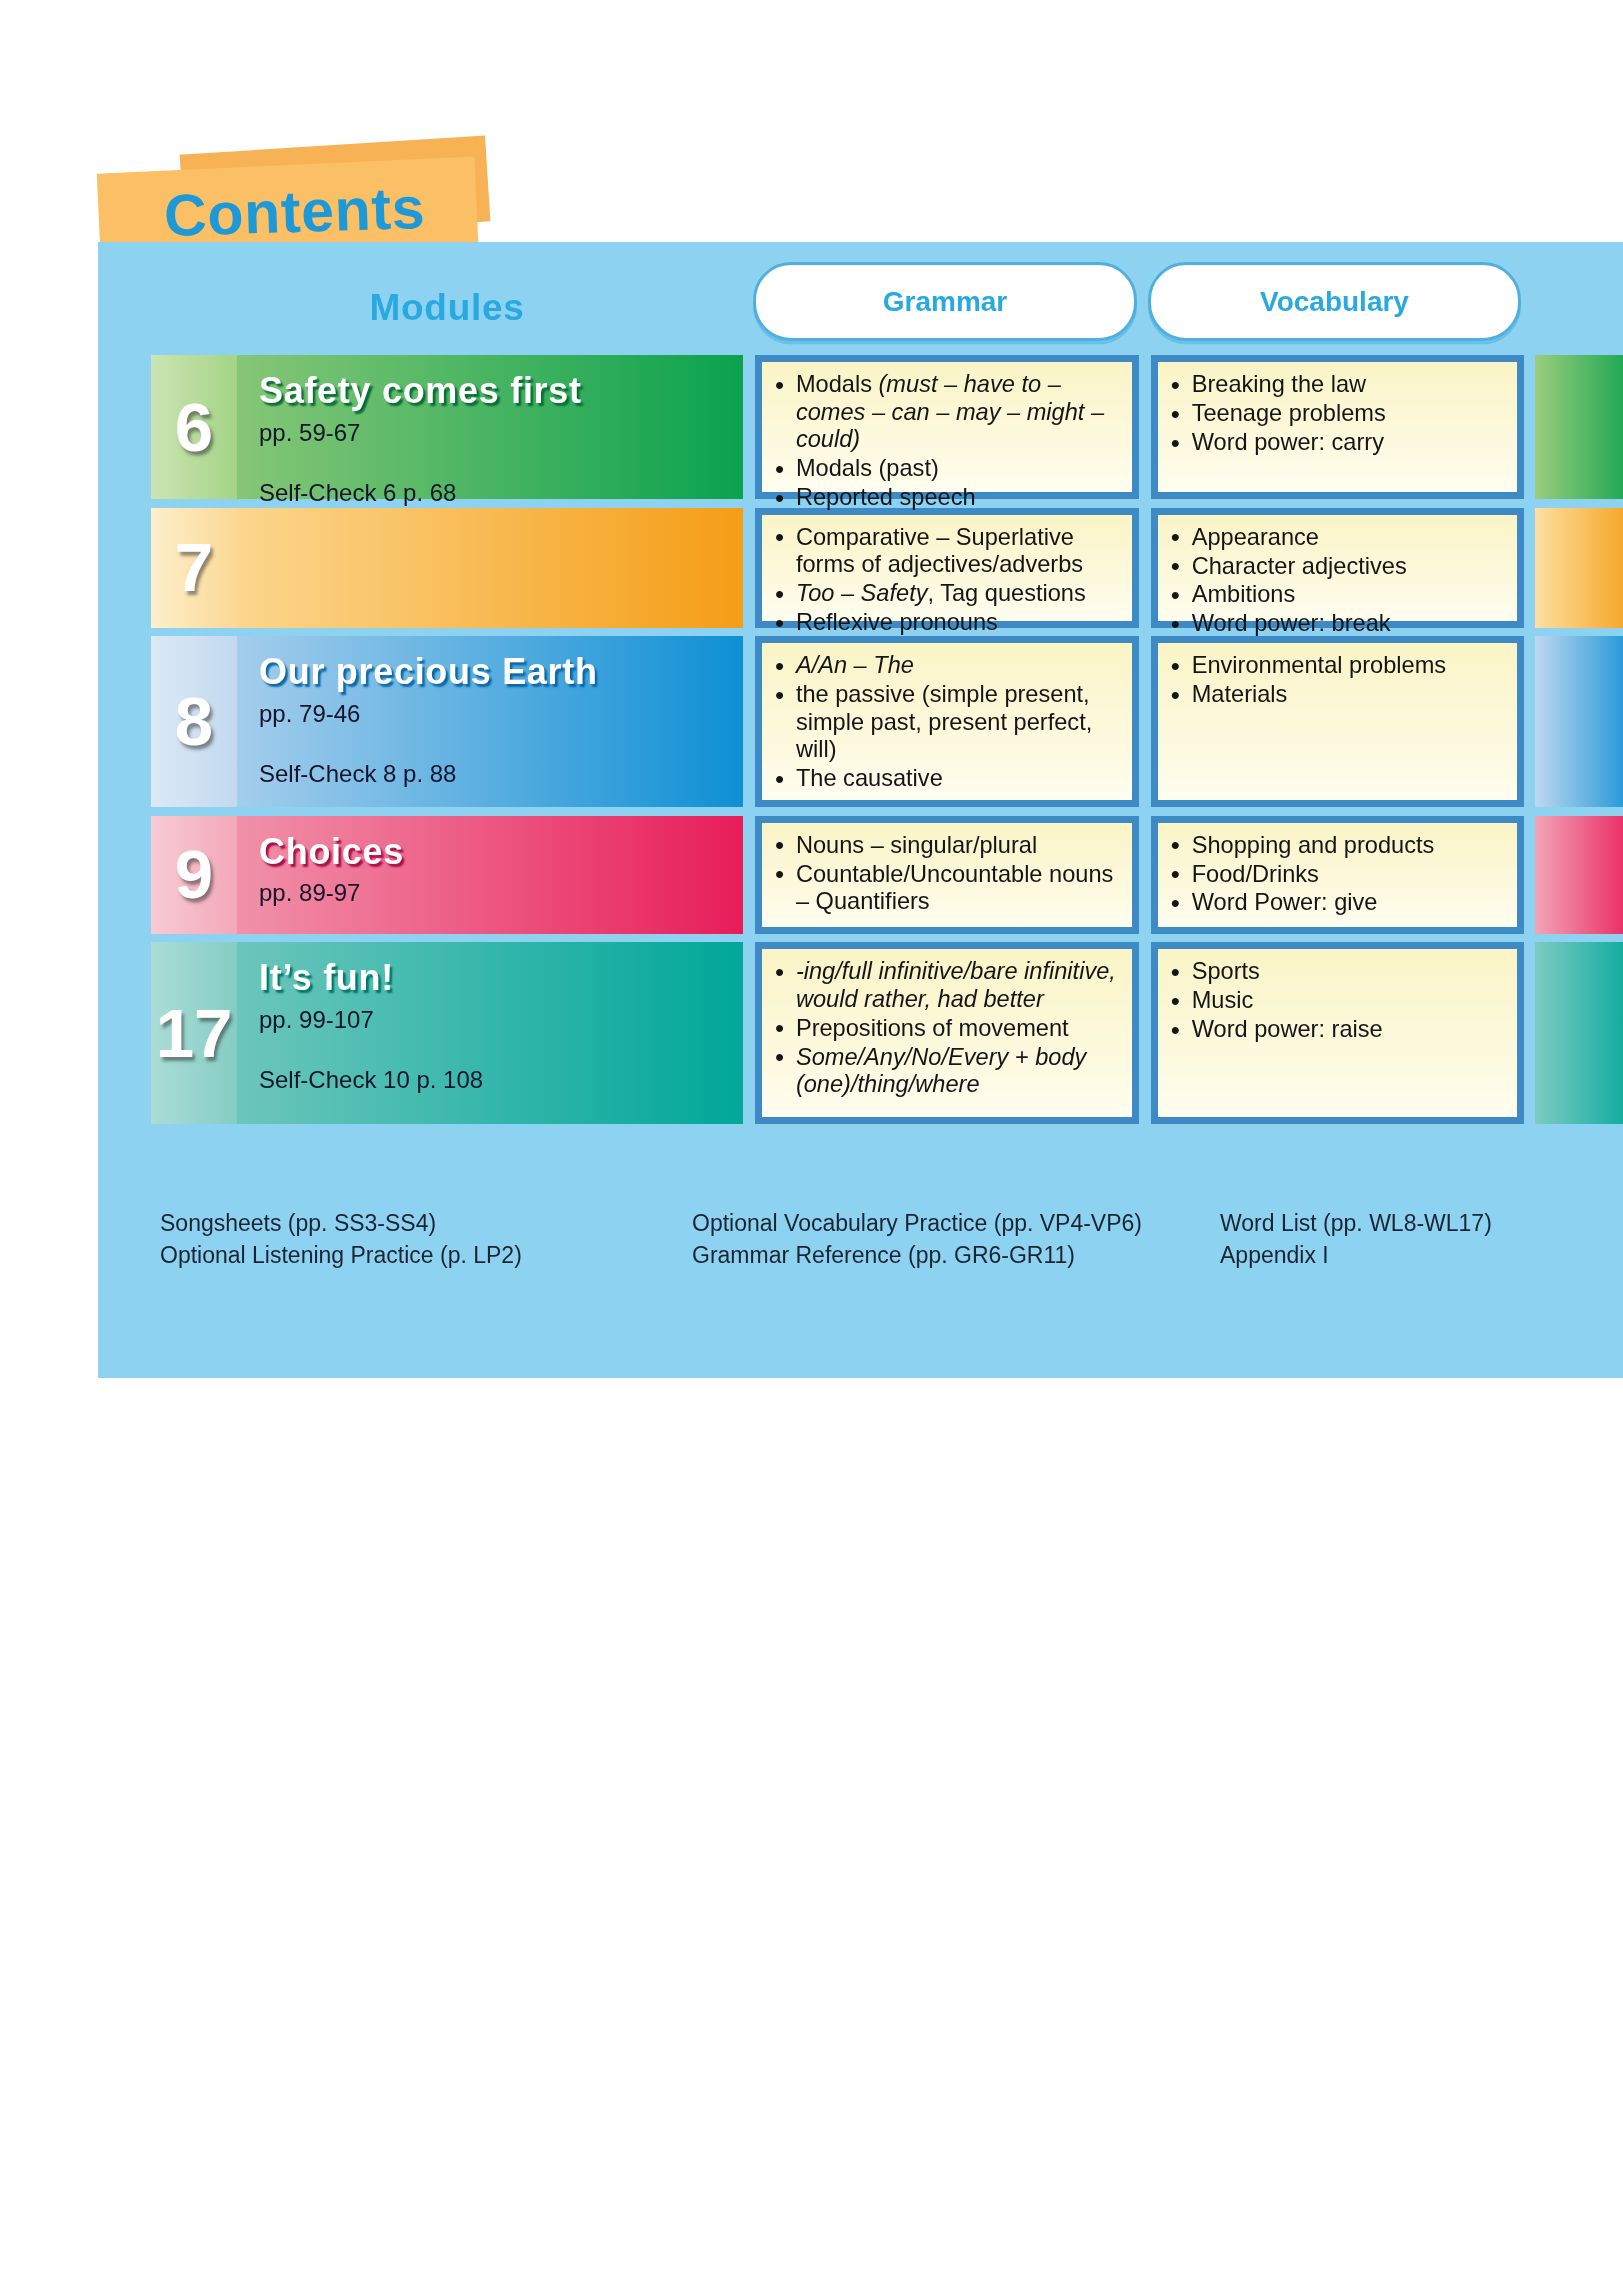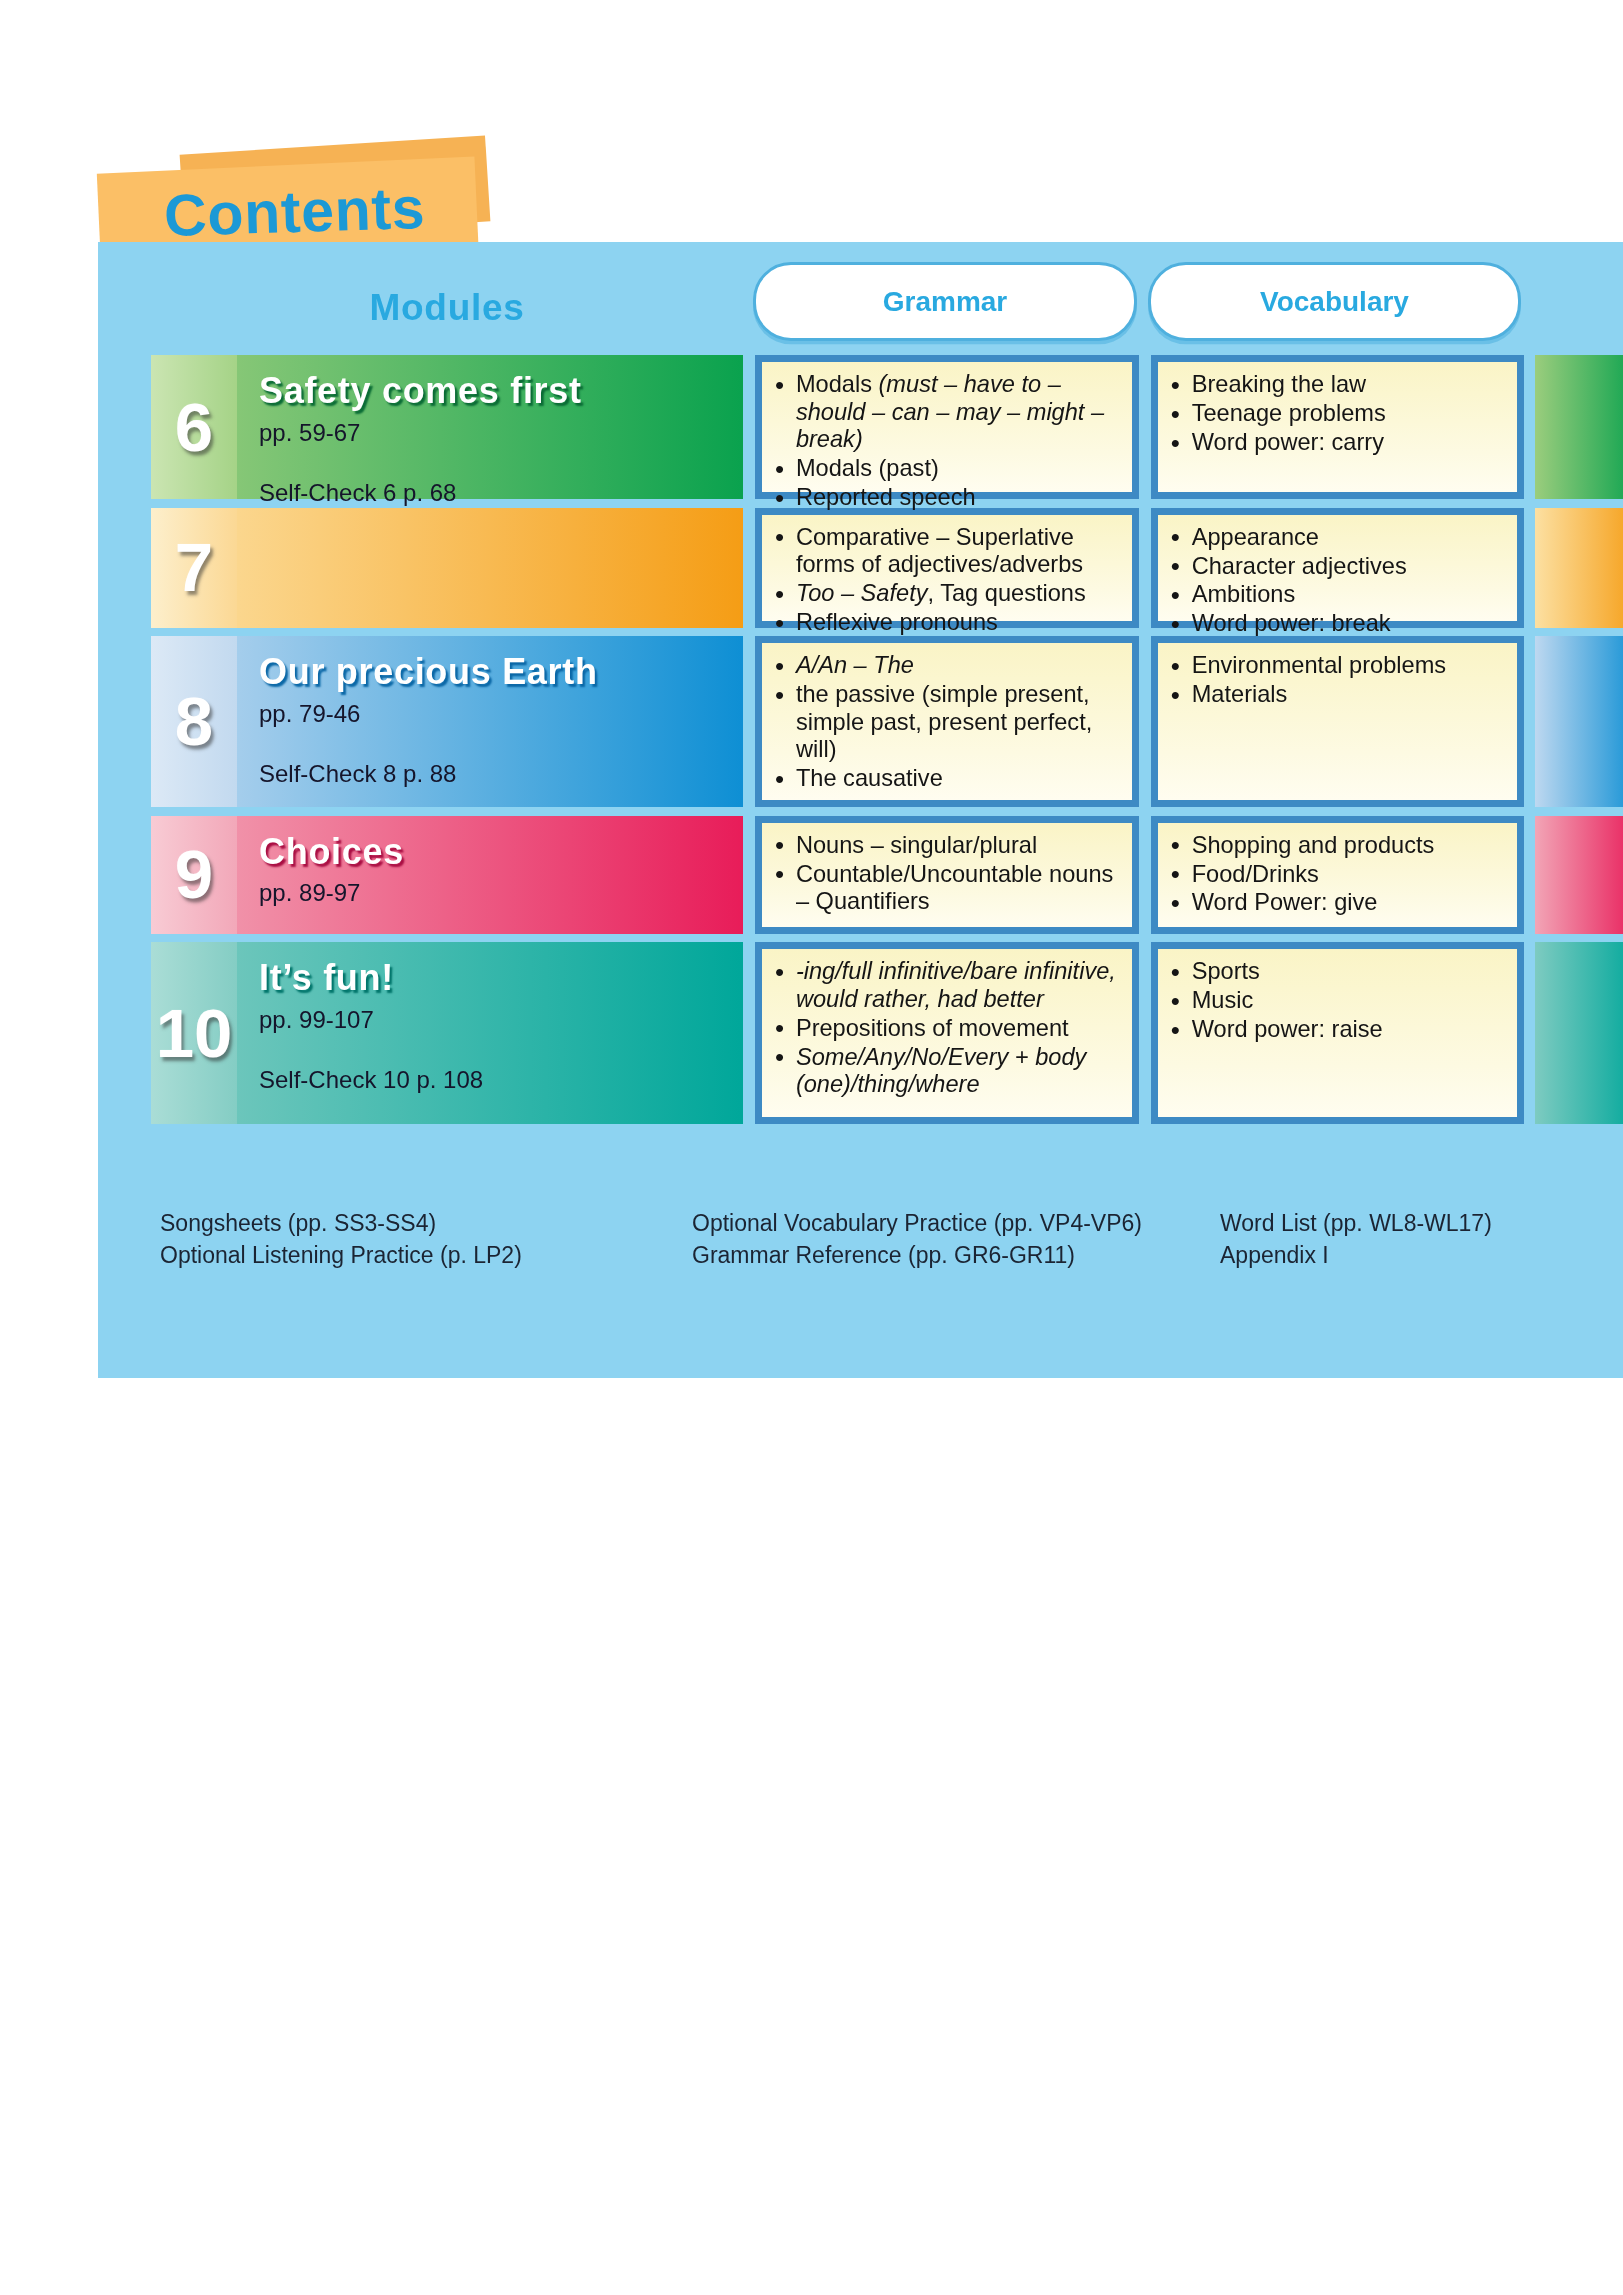--- a/index.html
+++ b/index.html
@@ -108,21 +108,21 @@
           <div class="mod-number">6</div>
         </div>
         <div class="mod-info">
           <div class="mod-title" style="text-shadow: rgb(10, 107, 53) 2.6px 3.3px 2px;">Safety comes first</div>
           <div class="mod-pages">pp. 59-67</div>
           <div class="mod-selfcheck">Self-Check 6 p. 68</div>
         </div>
       </div>
       <div class="topic-cell">
         <ul>
-          <li><span>Modals </span><span class="it">(must – have to – should – can – may – might – break)</span></li>
+          <li><span>Modals </span><span class="it">(must – have to – comes – can – may – might – could)</span></li>
           <li><span>Modals (past)</span></li>
           <li><span>Reported speech</span></li>
         </ul>
       </div>
       <div class="topic-cell">
         <ul>
           <li><span>Breaking the law</span></li>
           <li><span>Teenage problems</span></li>
           <li><span>Word power: carry</span></li>
         </ul>
@@ -192,21 +192,21 @@
       <div class="topic-cell">
         <ul>
           <li><span>Shopping and products</span></li>
           <li><span>Food/Drinks</span></li>
           <li><span>Word Power: give</span></li>
         </ul>
       </div>
       <div class="edge-strip" style="background: linear-gradient(90deg, rgb(242, 165, 182), rgb(232, 28, 89));"></div>
       <div class="mod-cell" style="background: linear-gradient(90deg, rgb(126, 203, 193), rgb(0, 167, 154));">
         <div class="mod-num-strip" style="background: linear-gradient(90deg, rgb(170, 221, 214), rgb(132, 205, 196));">
-          <div class="mod-number">10</div>
+          <div class="mod-number">17</div>
         </div>
         <div class="mod-info">
           <div class="mod-title" style="text-shadow: rgb(0, 117, 107) 2.6px 3.3px 2px;">It’s fun!</div>
           <div class="mod-pages">pp. 99-107</div>
           <div class="mod-selfcheck">Self-Check 10 p. 108</div>
         </div>
       </div>
       <div class="topic-cell">
         <ul>
           <li><span class="it">-ing/full infinitive/bare infinitive, would rather, had better</span></li>

